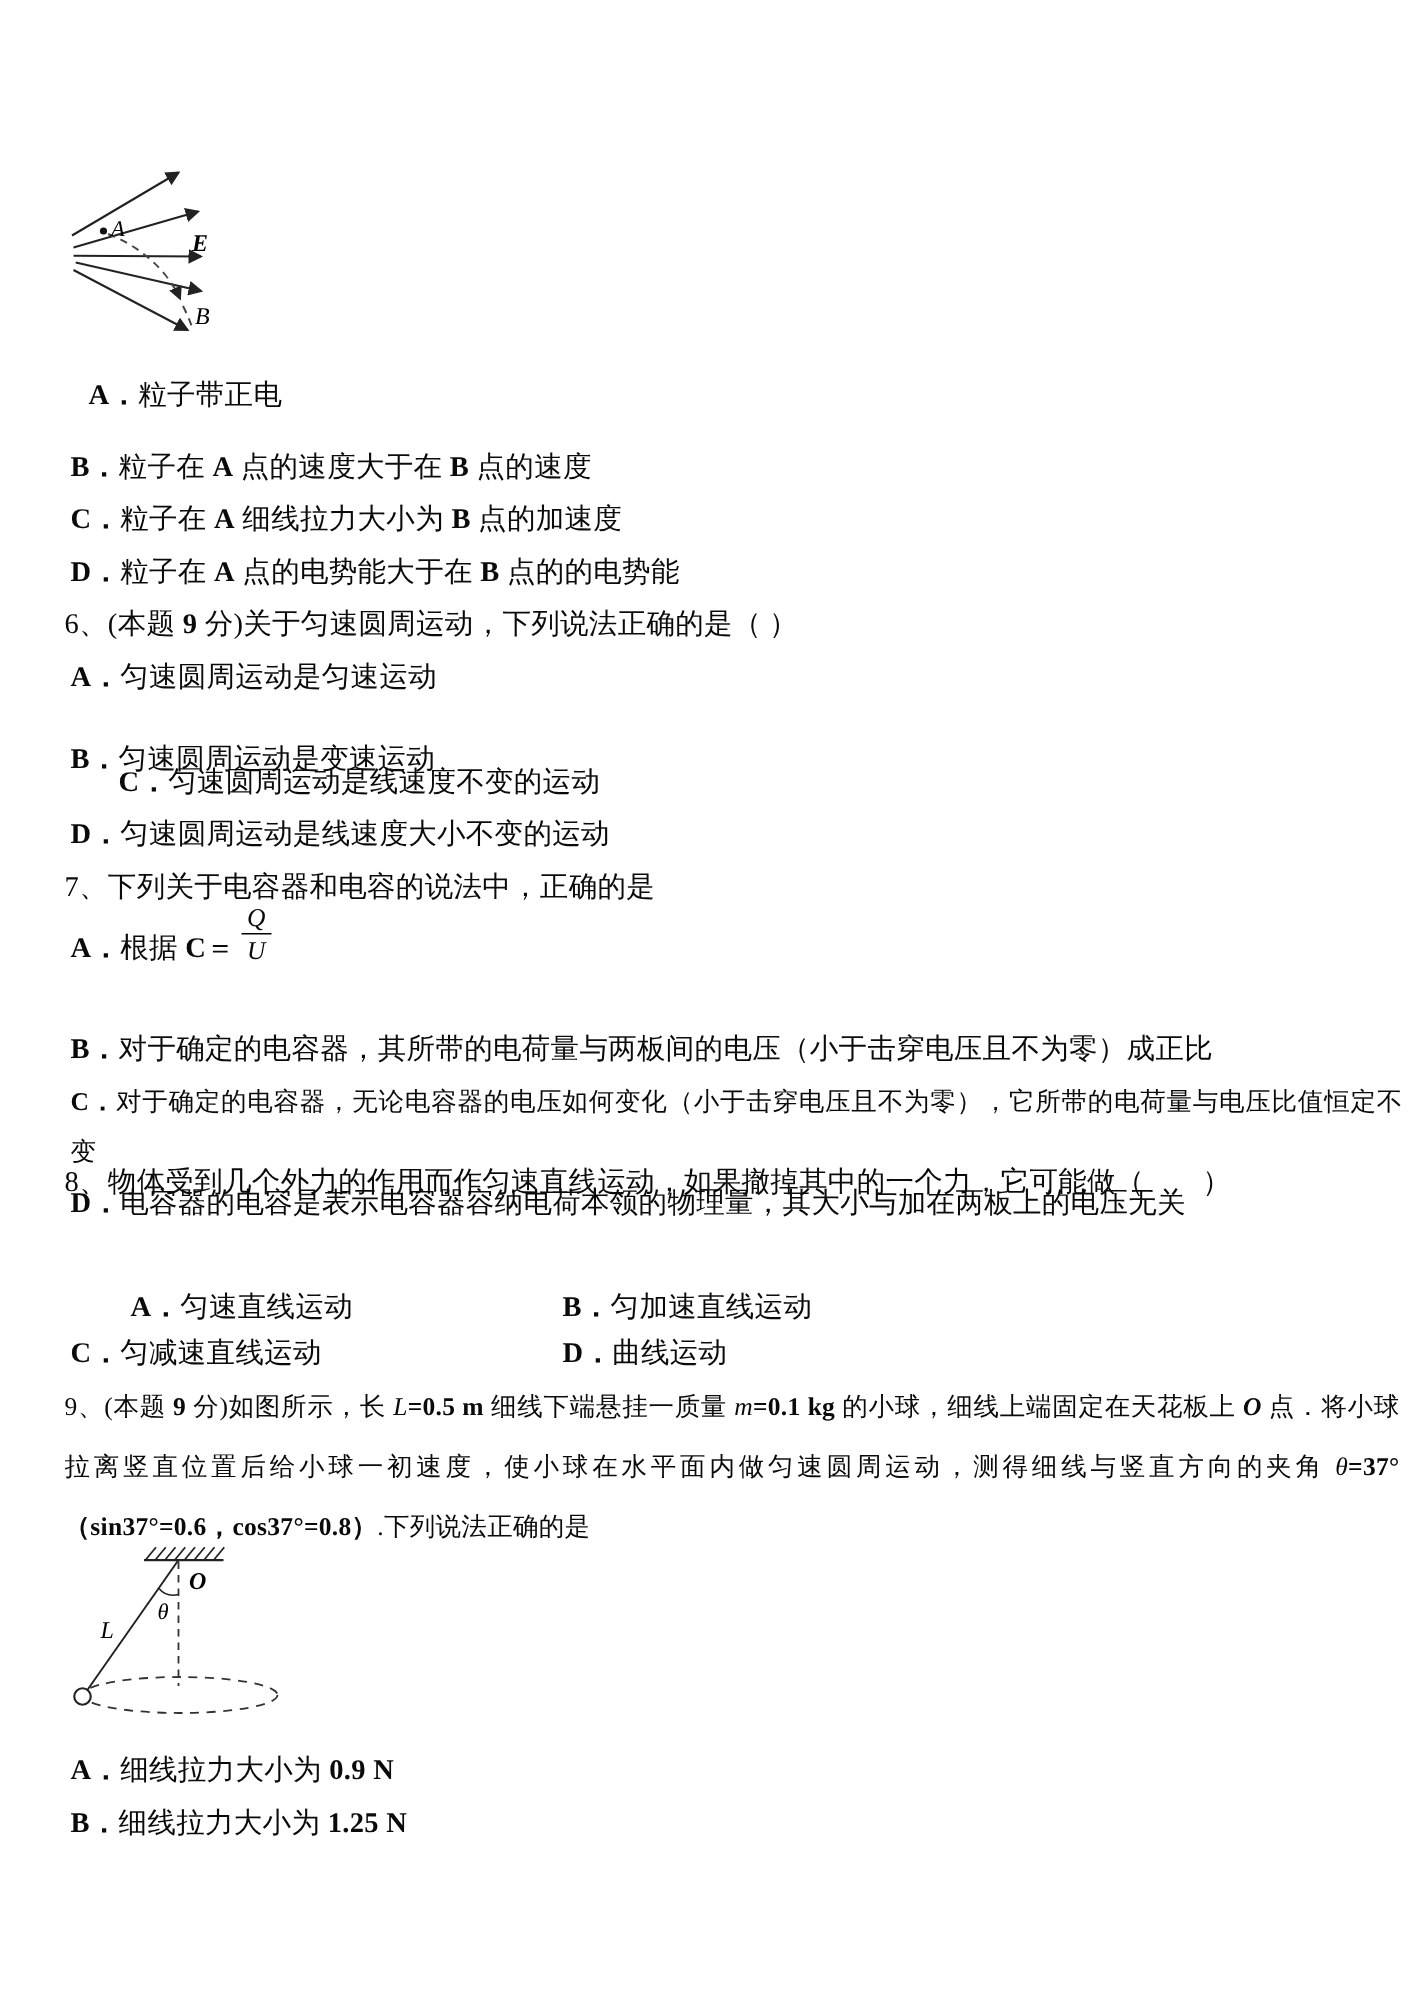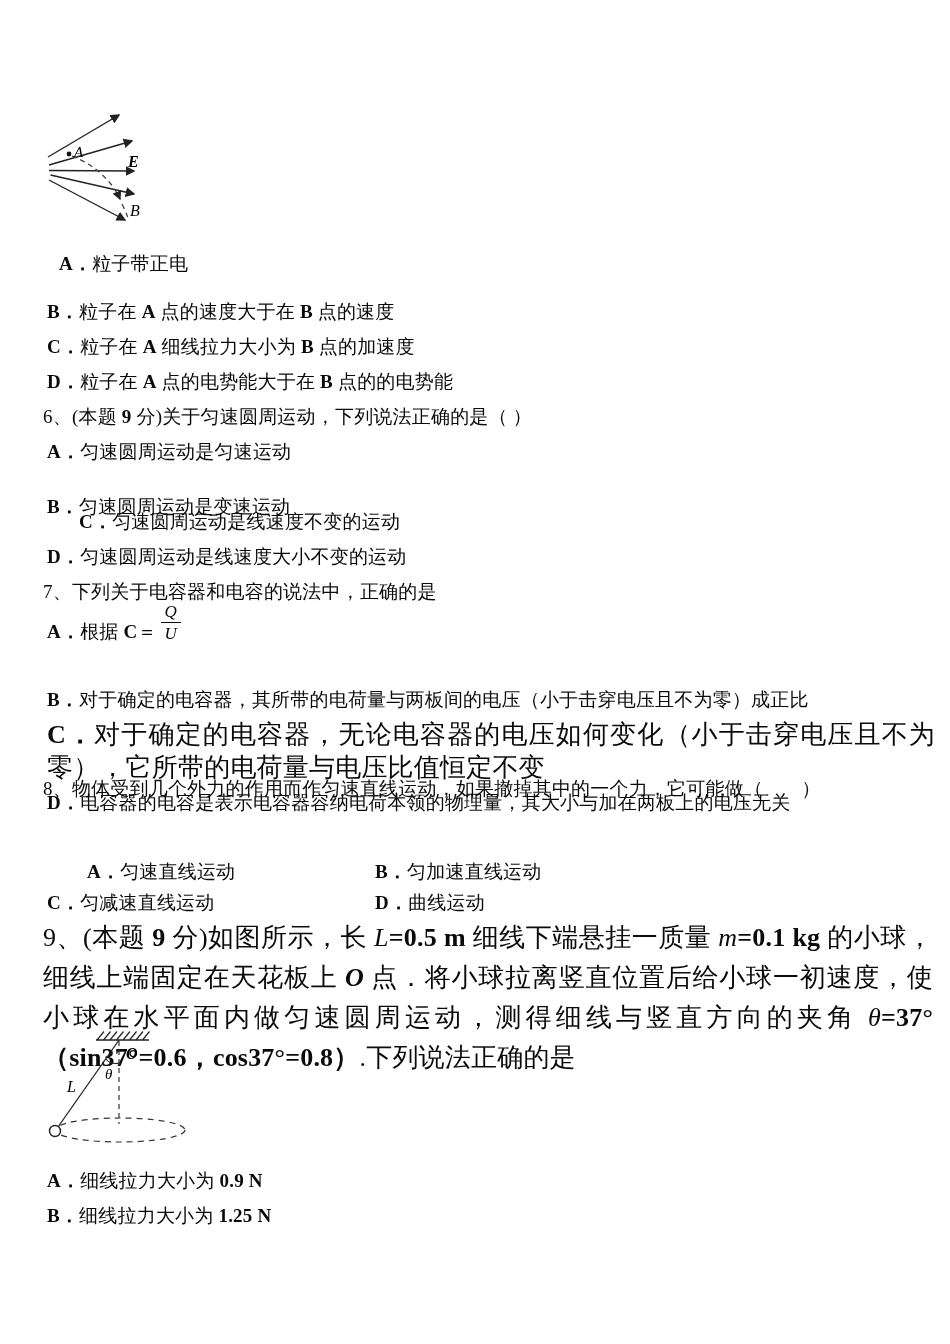--- a/index.html
+++ b/index.html
@@ -2,21 +2,21 @@
 <html><head>
 <meta charset="utf-8">
 <style>
   html,body{margin:0;padding:0;background:#e8e8e8;}
   .page{
     position:relative;width:950px;height:1344px;background:#ffffff;
     overflow:hidden;margin:0 auto;
     font-family:"Liberation Serif","DejaVu Serif",serif;color:#0a0a0a;
   }
   .line{position:absolute;font-size:19px;line-height:26px;white-space:nowrap;letter-spacing:.2px;}
-  .para{position:absolute;font-size:26px;text-align:justify;letter-spacing:.2px;}
+  .para{position:absolute;font-size:17px;text-align:justify;letter-spacing:.2px;}
   .b{font-weight:bold;}
   .i{font-style:italic;}
   .bi{font-weight:bold;font-style:italic;}
   .frac{
     display:inline-block;text-align:center;vertical-align:middle;position:relative;top:-11px;
     font-style:italic;font-size:17px;line-height:1.12;margin:0 4px;
   }
   .frac .num{display:block;border-bottom:1.5px solid #000;padding:0 4px 1px;}
   .frac .den{display:block;padding-top:1px;}
   svg{position:absolute;overflow:visible;}

